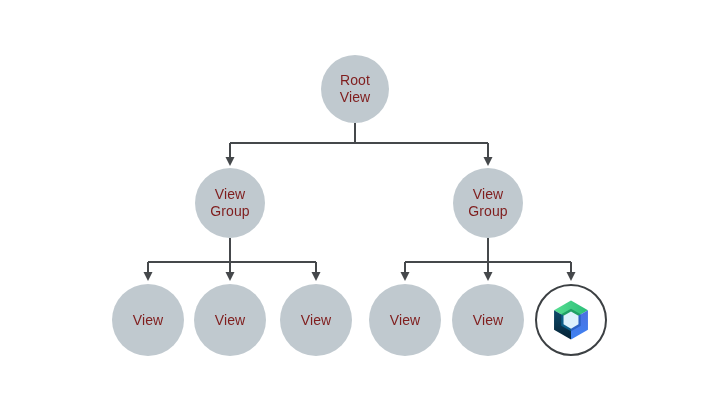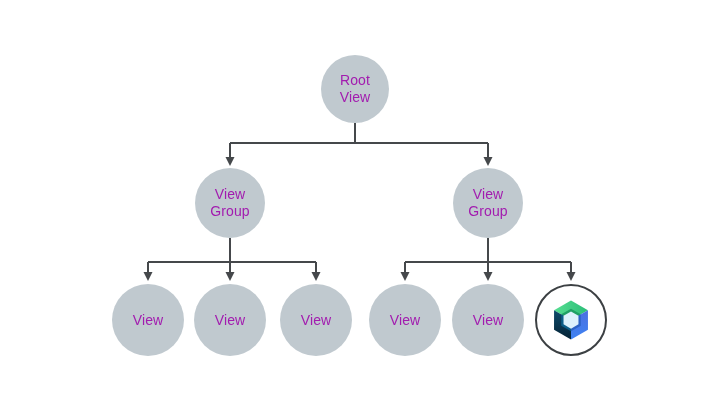--- a/index.html
+++ b/index.html
@@ -23,21 +23,21 @@
     height: 405px;
   }
   .node {
     position: absolute;
     border-radius: 50%;
     background: #C0C9CF;
     display: flex;
     align-items: center;
     justify-content: center;
     text-align: center;
-    color: #a21caf;
+    color: #7f1d1d;
     font-size: 14px;
     line-height: 17px;
     letter-spacing: 0.1px;
   }
   .node .label {
     white-space: pre-line;
   }
   
   .n-root        { left: 321px; top:  55px; width: 68px; height: 68px; }
   .n-group-left  { left: 195px; top: 168px; width: 70px; height: 70px; }

